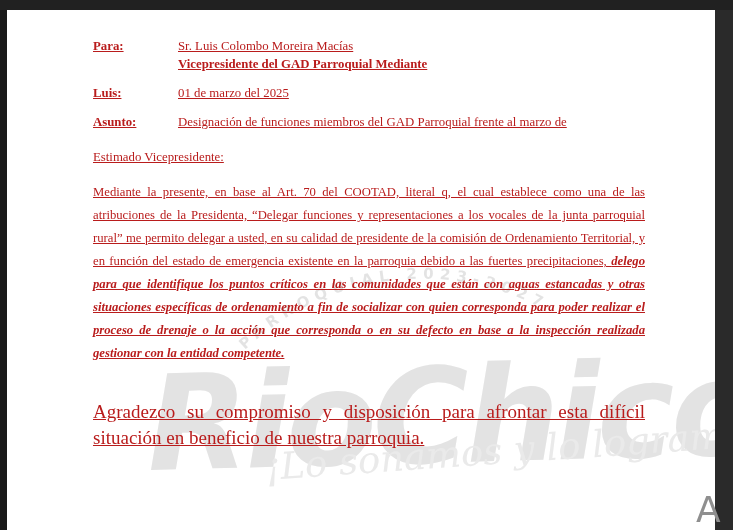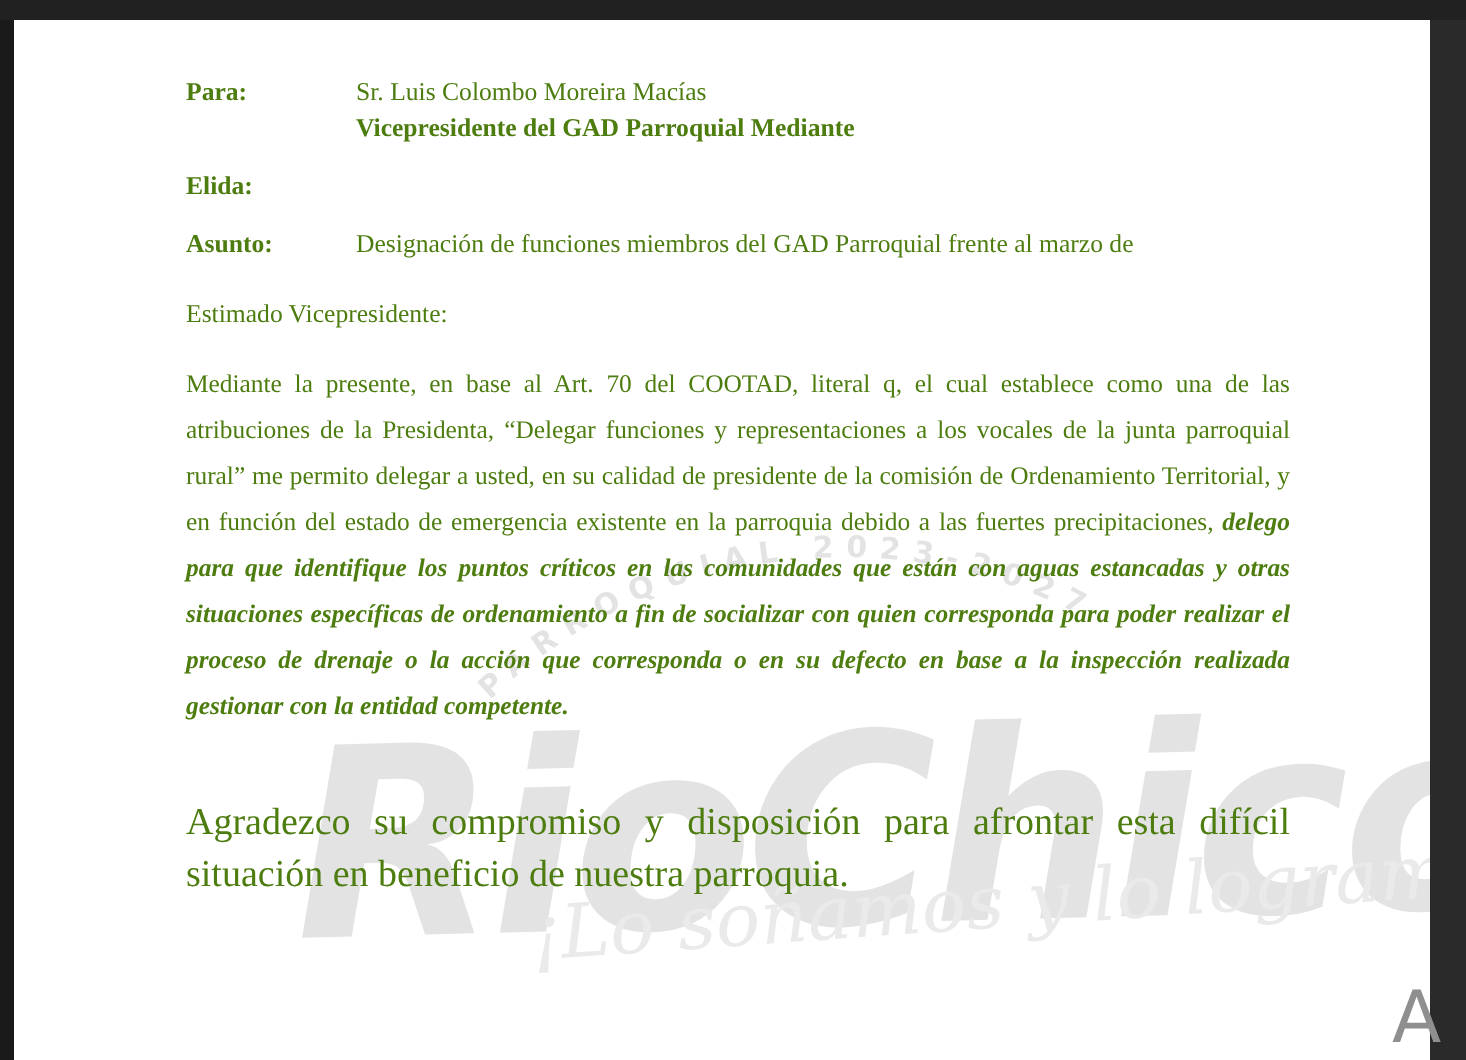--- a/index.html
+++ b/index.html
@@ -39,22 +39,22 @@
     position:absolute; left:258px; top:420px;
     font-family:"DejaVu Serif", serif; font-style:italic;
     font-size:37px; line-height:1.1; color:#eaeaea; white-space:nowrap;
     transform:rotate(-4deg);
   }
 
   
   .content {
     position:relative; z-index:5;
     padding:27px 70px 0 86px;
-    color:#4d7c0f;
-    font-size:12.8px; line-height:18px;
+    color:#b91c1c;
+    font-size:12.8px; line-height:18px;text-decoration:underline;
   }
   .row { display:flex; margin-bottom:11px; }
   .lbl { width:85px; flex:0 0 85px; font-weight:bold; }
   .val { flex:1; }
   .vline { display:block; }
   .bold { font-weight:bold; }
   .row.asunto { margin-bottom:17px; }
   .asunto-cont { margin-bottom:0; }
   .salutation { margin-top:2px; margin-bottom:15px; }
   .body-par {
@@ -101,21 +101,24 @@
     <div class="row">
       <span class="lbl">Para:</span>
       <span class="val">
         <span class="vline">Sr. Luis Colombo Moreira Macías</span>
         <span class="vline bold">Vicepresidente del GAD Parroquial Mediante</span>
       </span>
     </div>
 
 
     <div class="row">
-      <span class="lbl">Elida:</span>
+      <span class="lbl">Luis:</span>
+      <span class="val">
+        <span class="vline">01 de marzo del 2025</span>
+      </span>
     </div>
 
     <div class="row asunto">
       <span class="lbl">Asunto:</span>
       <span class="val">
         <span class="vline">Designación de funciones miembros del GAD Parroquial frente al marzo de</span>
       </span>
     </div>
 
     <div class="salutation">Estimado Vicepresidente:</div>

